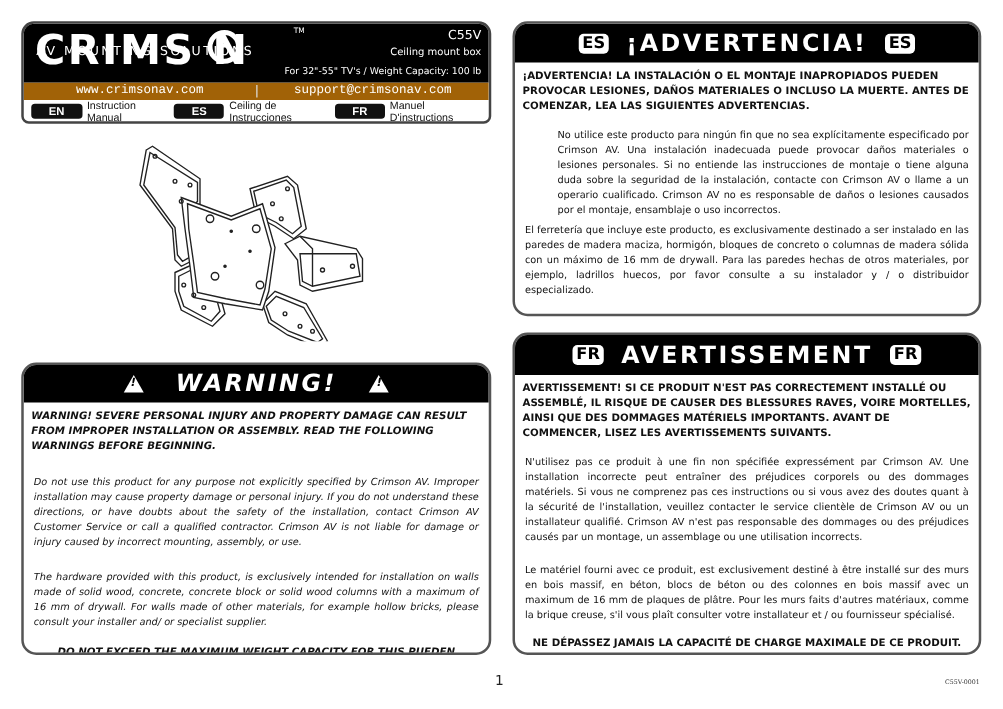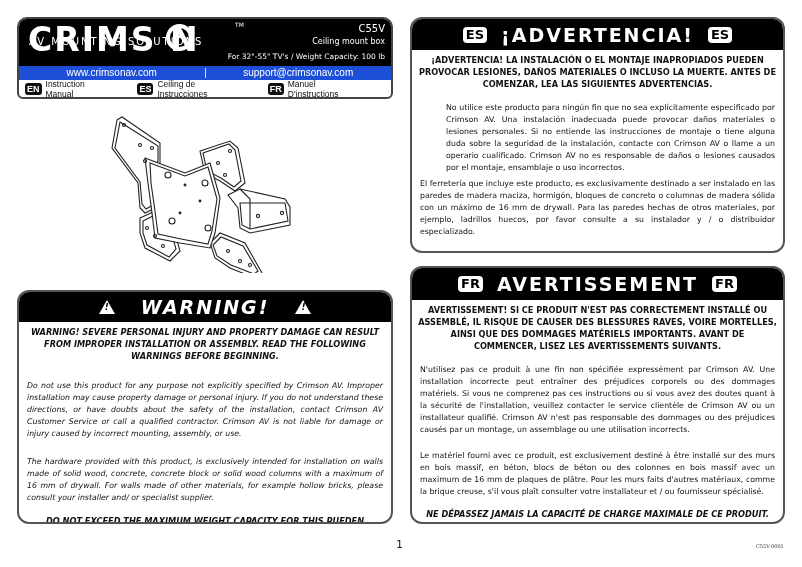--- a/index.html
+++ b/index.html
@@ -12,56 +12,56 @@
   #brand { left: 17px; top: 17px; width: 376px; height: 82px; border-radius: 10px 10px 6px 6px; border-color:#444; }
   .brand-top { height: 47px; background: #000; position: relative; padding-left: 37px; }
   .logo-word { position: absolute; left: 9px; top: 3px; color: #fff; font-family: "DejaVu Sans", sans-serif; font-weight: bold; font-size: 33px; letter-spacing: 2px; line-height: 36px; }
   .logo-tm { position: absolute; left: 216px; top: 2px; color: #fff; font-size: 6px; }
   .logo-sub { position: absolute; left: 10px; top: 18px; color: #fff; font-size: 10px; letter-spacing: 2px; line-height: 9px; }
   .logo-swirl { position: absolute; left: 147px; top: 5px; width: 27px; height: 27px; border: 4px solid #fff; border-radius: 50%; }
   .logo-swirl::after { content: ""; position: absolute; left: 4px; top: 7px; width: 11px; height: 6px; border-top: 3px solid #fff; border-radius: 50% 50% 0 0; }
   .model { position: absolute; right: 6px; top: 4px; color: #fff; font-weight: normal; font-size: 10px; }
   .model-desc { position: absolute; right: 6px; top: 18px; color: #fff; font-size: 8px; }
   .model-cap { position: absolute; right: 6px; top: 33px; color: #fff; font-size: 7.5px; }
-  .brand-links { height: 14px; background: #1d4ed8; display: flex; color: #fff; font-family: Liberation Sans, sans-serif; font-size: 10px; line-height: 14px; }
+  .brand-links { height: 14px; background: #a16207; display: flex; color: #fff; font-family: Liberation Mono, monospace; font-size: 10px; line-height: 14px; }
   .brand-links div { flex: 1; text-align: center; }
   .brand-links .divider { flex: 0 0 1px; background: #ddd; margin: 2px 0; }
   .brand-langs { height: 17px; display: flex; align-items: center; font-family: "Liberation Sans", sans-serif; font-size: 8.5px; padding-left: 6px; gap: 0; }
   .lang { display: flex; align-items: center; margin-right: 24px; }
   .lang:nth-child(2) { margin-right: 22px; }
-  .lang-badge { background: #111; color: #fff; font-weight: bold; font-size: 9px; border-radius: 3px; padding: 0 2px; line-height: 12px; margin-right: 4px; }
+  .lang-badge { background: #111; color: #fff; font-weight: bold; font-size: 9px; border-radius: 3px; padding: 0 14px; line-height: 12px; margin-right: 4px; }
 
   
   #illustration { position: absolute; left: 100px; top: 103px; width: 200px; height: 170px; }
 
   
   .wp-head { background: #000; color: #fff; font-weight: bold; text-align: center; letter-spacing: 2px; display: flex; align-items: center; justify-content: center; }
   .wp-head .badge { background: #fff; color: #000; border-radius: 4px; font-size: 13px; letter-spacing: 0; padding: 0 3px; line-height: 16px; margin: 0 14px; }
   .wp-head .tri { width: 0; height: 0; border-left: 8px solid transparent; border-right: 8px solid transparent; border-bottom: 14px solid #fff; position: relative; margin: 0 26px; }
   .wp-head .tri::after { content: "!"; position: absolute; left: -2px; top: 2px; color: #000; font-size: 9px; font-weight: bold; line-height: 11px; }
-  .wp-lead { font-weight: bold; font-size: 8.2px; text-align: center; line-height: 12px; padding: 4px 6px 0; }
+  .wp-lead { font-weight: bold; font-size: 8.2px; text-align: left; line-height: 12px; padding: 4px 6px 0; }
   .wp-body { font-size: 7.8px; line-height: 12px; text-align: justify; padding: 0 8px; font-family: "DejaVu Sans", sans-serif; }
   .wp-final { font-weight: bold; font-size: 8.2px; text-align: center; }
 
   #warn-en { left: 17px; top: 290px; width: 376px; height: 234px; font-style: italic; }
   #warn-en .wp-head { height: 30px; font-size: 19px; }
   #warn-en .wp-body.p1 { margin-top: 18px; }
   #warn-en .wp-body.p2 { margin-top: 16px; }
   #warn-en .wp-final { margin-top: 12px; }
 
   #warn-es { left: 410px; top: 17px; width: 375px; height: 236px; }
   #warn-es .wp-head { height: 31px; font-size: 19px; }
   #warn-es .wp-body.p1 { margin-top: 12px; padding-left: 34px; }
   #warn-es .wp-body.p2 { margin-top: 4px; }
 
   #warn-fr { left: 410px; top: 266px; width: 375px; height: 258px; }
   #warn-fr .wp-head { height: 32px; font-size: 19px; }
   #warn-fr .wp-body.p1 { margin-top: 12px; }
   #warn-fr .wp-body.p2 { margin-top: 14px; }
-  #warn-fr .wp-final { margin-top: 11px; font-style: italic; }
+  #warn-fr .wp-final { margin-top: 11px; }
 
   .page-num { position: absolute; left: 396px; top: 538px; font-size: 11px; color: #222; }
   .doc-code { position: absolute; left: 756px; top: 543px; font-family: "DejaVu Serif", serif; font-size: 5px; color: #333; }
 </style>
 </head>
 <body>
 
 <div class="panel" id="brand">
   <div class="brand-top">
     <div class="logo-word">CRIMS&nbsp;N</div>

